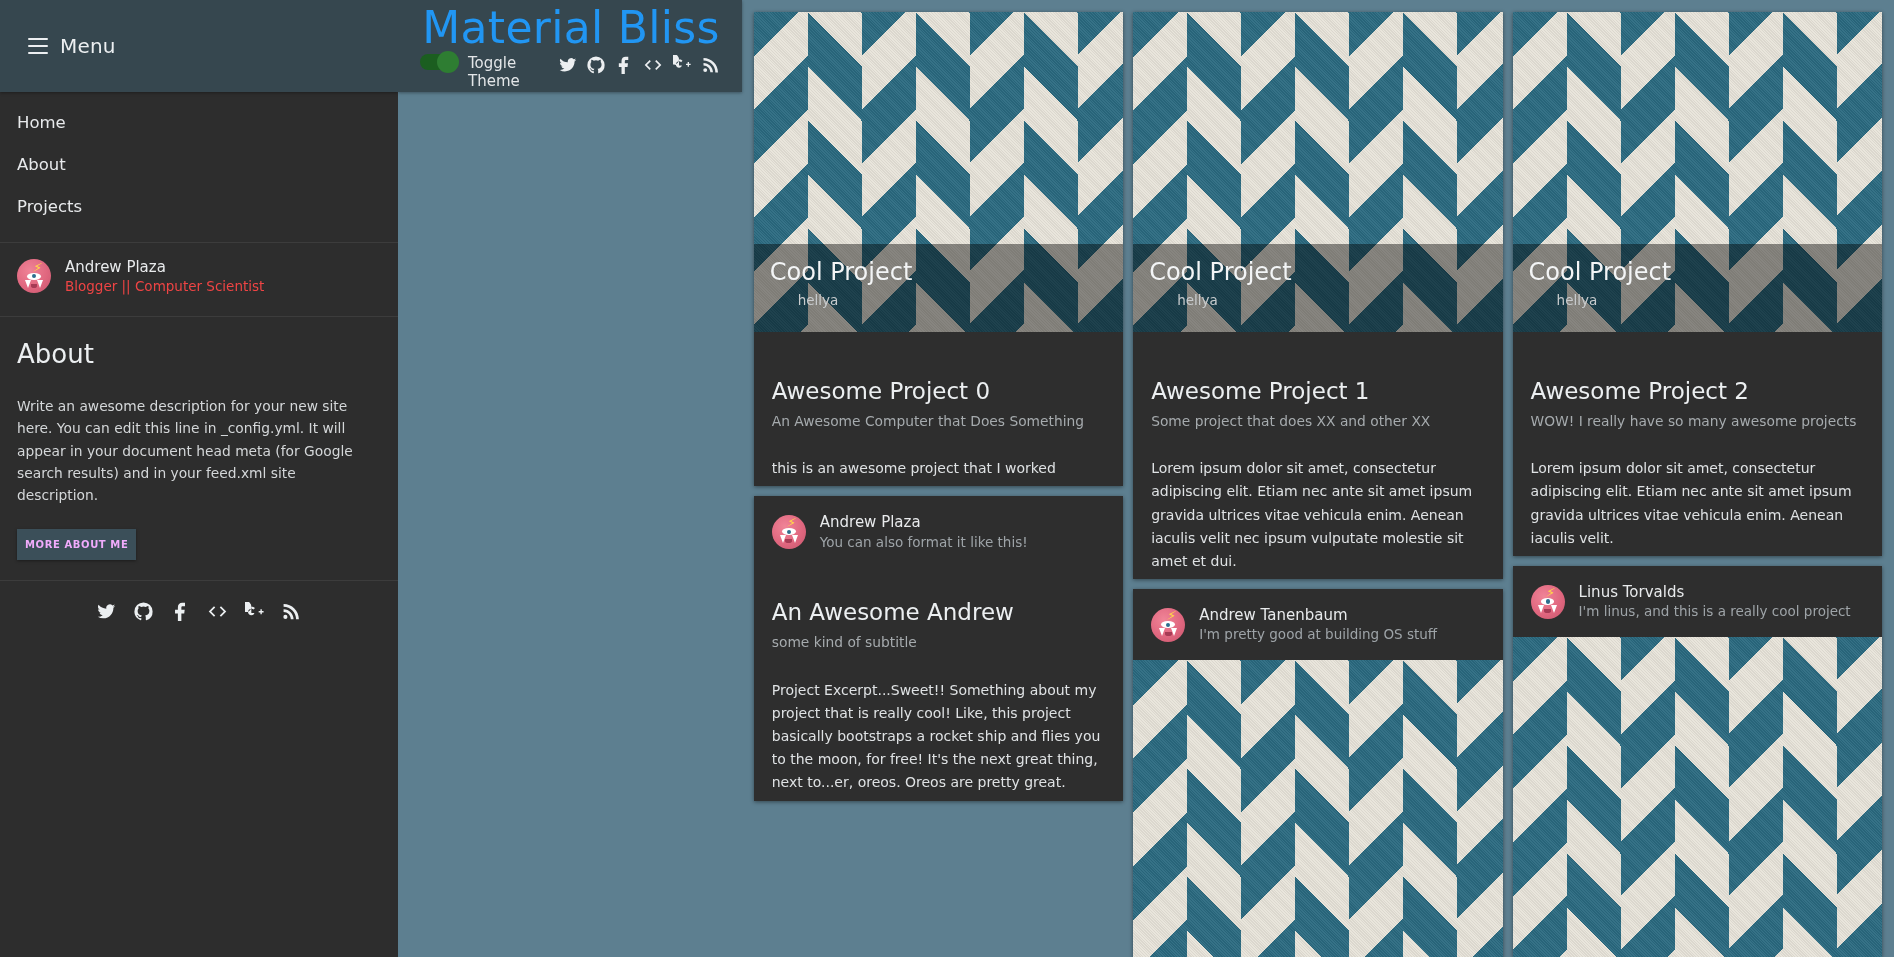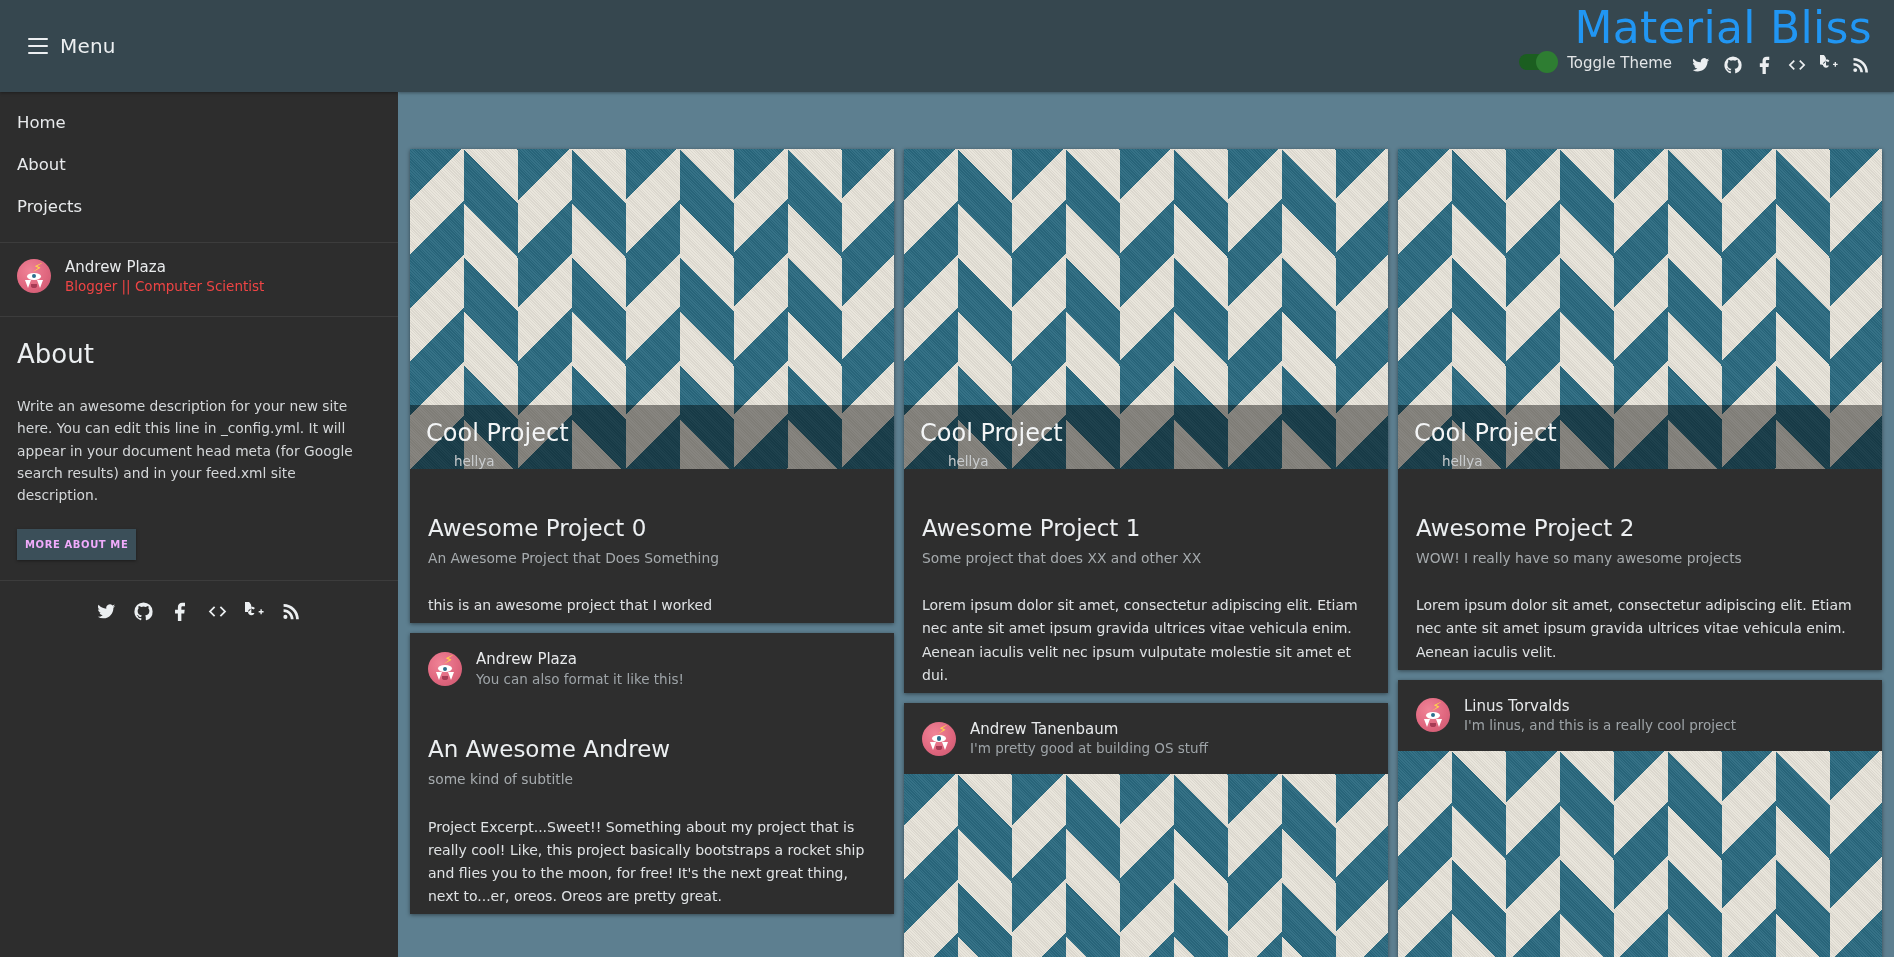--- a/index.html
+++ b/index.html
@@ -82,21 +82,21 @@
     font-family: inherit;
     box-shadow: 0 1px 3px rgba(0,0,0,.4);
   }
   .sidebar-foot-div { height: 1px; background: #3c3c3c; margin-top: 20px; }
   .social-row { display: flex; justify-content: center; align-items: center; gap: 15px; padding: 18px 0 0 0; }
   .social-row.sidebar-social { padding-top: 20px; }
   .sicon { width: 22px; height: 22px; display: inline-flex; align-items: center; justify-content: center; cursor: pointer; }
   .sicon svg { fill: #eceff1; }
 
   
-  .main { flex: 1 1 auto; height: 957px; display: flex; flex-direction: column; background: #5d7f90; gap: 45px; }
+  .main { flex: 1 1 auto; height: 957px; display: flex; background: #5d7f90; }
   .topbar {
     height: 92px; flex: 0 0 92px; background: #36474f;
     display: flex; align-items: flex-start; justify-content: flex-end;
     padding: 0 22px; position: relative;
     box-shadow: 0 1px 3px rgba(0,0,0,.35);
   }
   .brand-wrap { display: flex; flex-direction: column; align-items: flex-end; padding-top: 4px; }
   .brand { font-size: 44px; line-height: 1.08; color: #2196f3; font-weight: 400; letter-spacing: .3px; }
   .brand-sub { display: flex; align-items: flex-start; gap: 10px; margin-top: 2px; }
   .toggle {
@@ -144,21 +144,21 @@
     mask-image: repeating-linear-gradient(to right, #000 0 54px, transparent 54px 108px);
   }
   .card-img:after {
     
     content:""; position:absolute; inset:0;
     background-image:
       repeating-linear-gradient(45deg, rgba(255,255,255,.10) 0 1px, rgba(0,0,0,.10) 1px 2px);
     opacity: .55; pointer-events:none;
   }
   .img-caption {
-    position: absolute; left: 0; right: 0; bottom: 0; height: 64px;
+    position: absolute; left: 0; right: 0; bottom: 0; height: 88px;
     background: rgba(0,0,0,.42);
     padding: 14px 16px 0 16px; z-index: 3;
   }
   .img-caption .t { font-size: 24px; color: #f3f5f6; line-height: 1.2; font-weight: 400;}
   .img-caption .s { font-size: 13.5px; color: #c9ccce; margin-top: 5px; margin-left: 28px; }
 
   .card-body { padding: 18px 18px 6px 18px; margin-top: 27px; }
   .card-title { font-size: 23px; color: #eceff1; font-weight: 400; line-height: 1.25; }
   .card-sub { font-size: 13.8px; color: #a6abae; margin-top: 6px; line-height: 1.4; }
   .card-text { font-size: 14px; color: #dfe2e4; line-height: 1.66; margin-top: 26px; }
@@ -297,21 +297,21 @@
       <div class="col">
         <article class="card">
           <div class="card-img">
             <div class="img-caption">
               <div class="t">Cool Project</div>
               <div class="s">hellya</div>
             </div>
           </div>
           <div class="card-body">
             <div class="card-title">Awesome Project 0</div>
-            <div class="card-sub">An Awesome Project that Does Something</div>
+            <div class="card-sub">An Awesome Computer that Does Something</div>
             <div class="card-text">this is an awesome project that I worked</div>
           </div>
         </article>
 
         <article class="card">
           <div class="card-person">
             <div class="avatar">
               <div class="bolt">⚡</div>
                 <div class="eye"></div>
               <div class="fang-l"></div>

